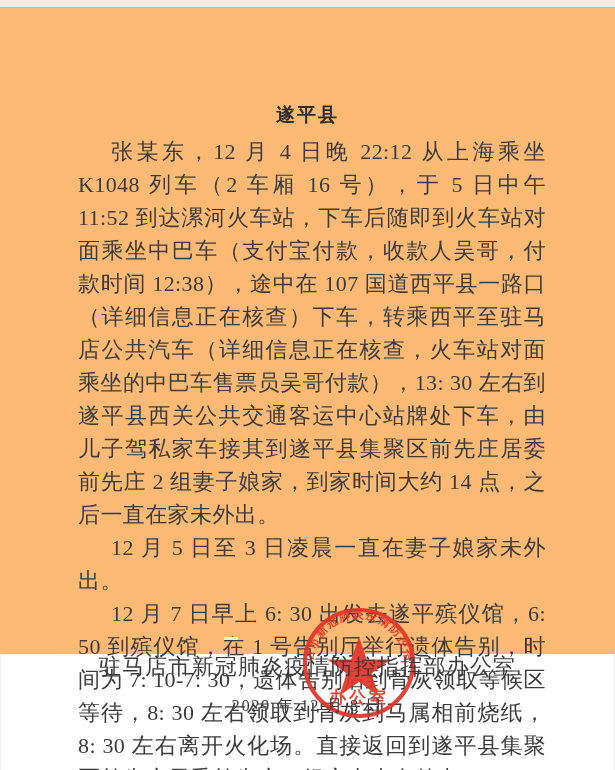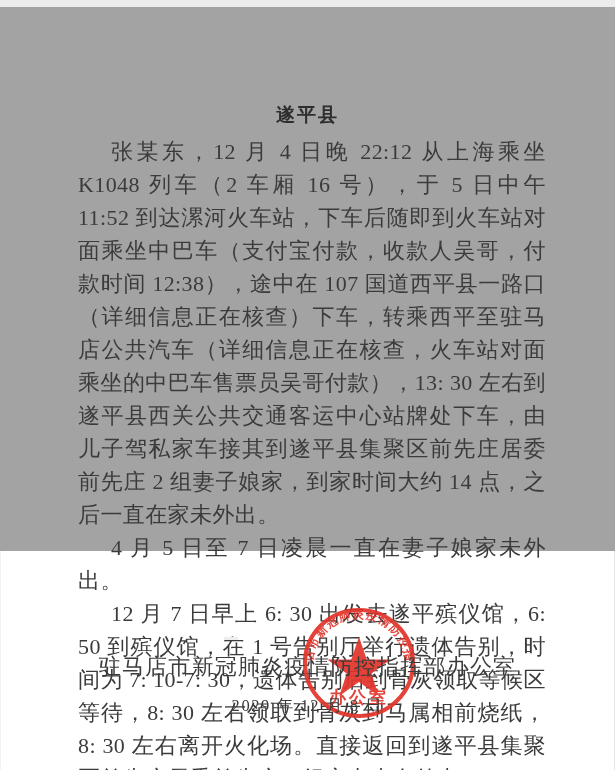--- a/index.html
+++ b/index.html
@@ -39,22 +39,22 @@
     width: 1px;
     height: 763px;
     background: #f2f2f2;
   }
 
   .page {
     position: absolute;
     top: 7px;
     left: 0;
     width: 615px;
-    height: 544px;
-    background: #a3a3a3;
+    height: 647px;
+    background: #fdba74;
   }
 
   .doc-title {
     position: absolute;
     top: 95px;
     left: 0;
     width: 615px;
     text-align: center;
     font-size: 19px;
     font-weight: bold;
@@ -140,21 +140,21 @@
 <div class="scan-top-band"></div>
 <div class="scan-left-edge"></div>
 <div class="scan-right-edge"></div>
 
 <div class="page">
 
   <div class="doc-title">遂平县</div>
 
   <div class="body-block">
     <p class="para">张某东，12 月 4 日晚 22:12 从上海乘坐 K1048 列车（2 车厢 16 号），于 5 日中午 11:52 到达漯河火车站，下车后随即到火车站对面乘坐中巴车（支付宝付款，收款人吴哥，付款时间 12:38），途中在 107 国道西平县一路口（详细信息正在核查）下车，转乘西平至驻马店公共汽车（详细信息正在核查，火车站对面乘坐的中巴车售票员吴哥付款），13: 30 左右到遂平县西关公共交通客运中心站牌处下车，由儿子驾私家车接其到遂平县集聚区前先庄居委前先庄 2 组妻子娘家，到家时间大约 14 点，之后一直在家未外出。</p>
-    <p class="para">4 月 5 日至 7 日凌晨一直在妻子娘家未外出。</p>
+    <p class="para">12 月 5 日至 3 日凌晨一直在妻子娘家未外出。</p>
     <p class="para">12 月 7 日早上 6: 30 出发去遂平殡仪馆，6: 50 到殡仪馆，在 1 号告别厅举行遗体告别，时间为 7: 10-7: 30，遗体告别后到骨灰领取等候区等待，8: 30 左右领取到骨灰到马属相前烧纸，8: 30 左右离开火化场。直接返回到遂平县集聚区前先庄居委前先庄 1 组家中未在外出。</p>
   </div>
 
   <div class="smudge"></div>
 
   <div class="seal">
     <svg viewBox="0 0 122 116" xmlns="http://www.w3.org/2000/svg">
       <defs>
         <path id="sealArcTop" d="M 14,62 A 47,49 0 0 1 108,62"></path>
         <path id="sealArcBottom" d="M 25,66 A 36,38 0 0 0 97,66"></path>

